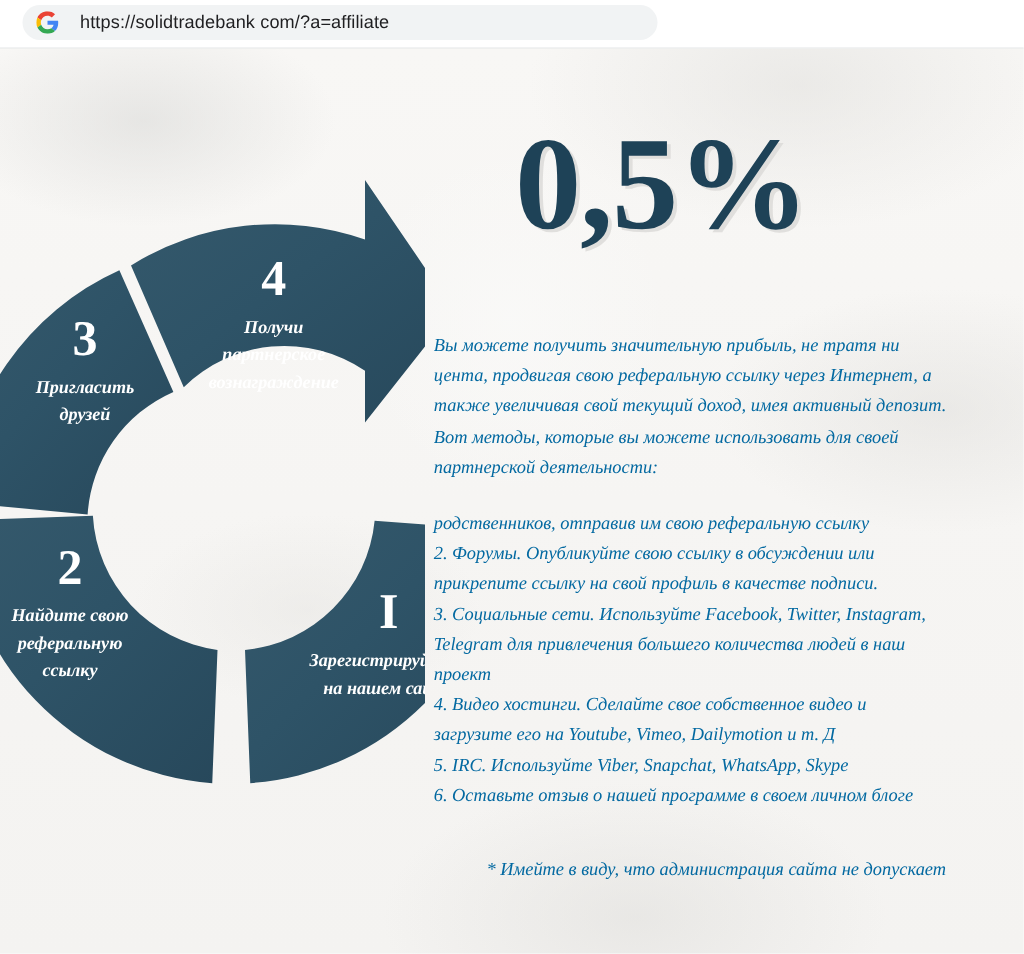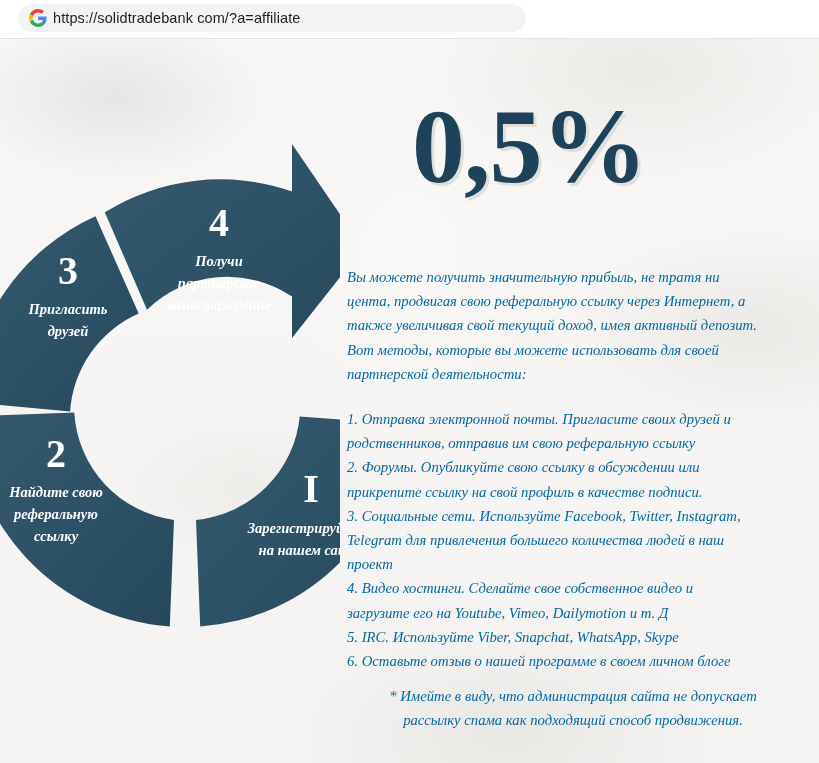--- a/index.html
+++ b/index.html
@@ -16,21 +16,21 @@
     position: absolute; left: 0; top: 0; width: 819px; height: 38px;
     background: #ffffff;
   }
   #urlbar {
     position: absolute; left: 18px; top: 4px; width: 508px; height: 28px;
     background: #f1f3f4; border-radius: 15px;
     display: flex; align-items: center; padding-left: 11px;
   }
   #g-icon { width: 18px; height: 18px; flex: 0 0 18px; }
   #url-text {
-    font-size: 14.5px; color: #1f1f21; margin-left: 6px;
+    font-size: 14.5px; color: #1f1f21; margin-left: 17px;
     white-space: nowrap; letter-spacing: 0.1px;
   }
   #urlbar-divider {
     position: absolute; left: 0; top: 38px; width: 819px; height: 1px;
     background: #e3e5e8;
   }
 
   
   #content {
     position: absolute; left: 0; top: 39px; width: 819px; height: 724px;
@@ -177,33 +177,31 @@
 
       <div id="intro" class="body-text">
         <div class="method-line">Вы можете получить значительную прибыль, не тратя ни</div>
         <div class="method-line">цента, продвигая свою реферальную ссылку через Интернет, а</div>
         <div class="method-line">также увеличивая свой текущий доход, имея активный депозит.</div>
         <div class="method-line">Вот методы, которые вы можете использовать для своей</div>
         <div class="method-line">партнерской деятельности:</div>
       </div>
 
       <div id="methods" class="body-text">
-        <div class="method-line">1. Отправка электронной почты. Пригласите своих друзей и</div>
         <div class="method-line">родственников, отправив им свою реферальную ссылку</div>
         <div class="method-line">2. Форумы. Опубликуйте свою ссылку в обсуждении или</div>
         <div class="method-line">прикрепите ссылку на свой профиль в качестве подписи.</div>
         <div class="method-line">3. Социальные сети. Используйте Facebook, Twitter, Instagram,</div>
         <div class="method-line">Telegram для привлечения большего количества людей в наш</div>
         <div class="method-line">проект</div>
         <div class="method-line">4. Видео хостинги. Сделайте свое собственное видео и</div>
         <div class="method-line">загрузите его на Youtube, Vimeo, Dailymotion и т. Д</div>
         <div class="method-line">5. IRC. Используйте Viber, Snapchat, WhatsApp, Skype</div>
         <div class="method-line">6. Оставьте отзыв о нашей программе в своем личном блоге</div>
       </div>
 
       <div id="note" class="body-text">
         <div class="method-line">* Имейте в виду, что администрация сайта не допускает</div>
-        <div class="method-line">рассылку спама как подходящий способ продвижения.</div>
       </div>
 
     </div>
   </div>
 </div>
 
 </body></html>

